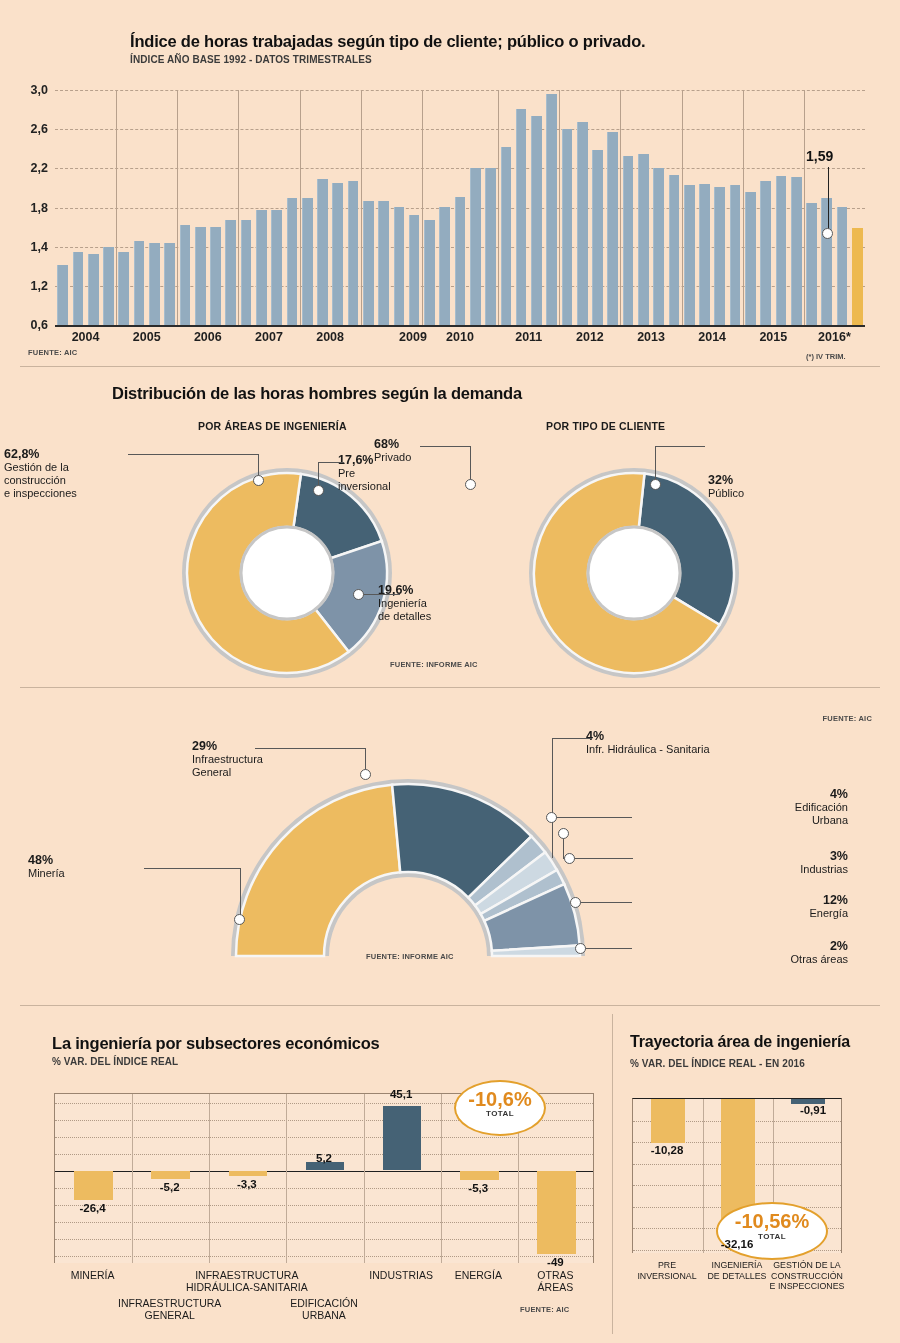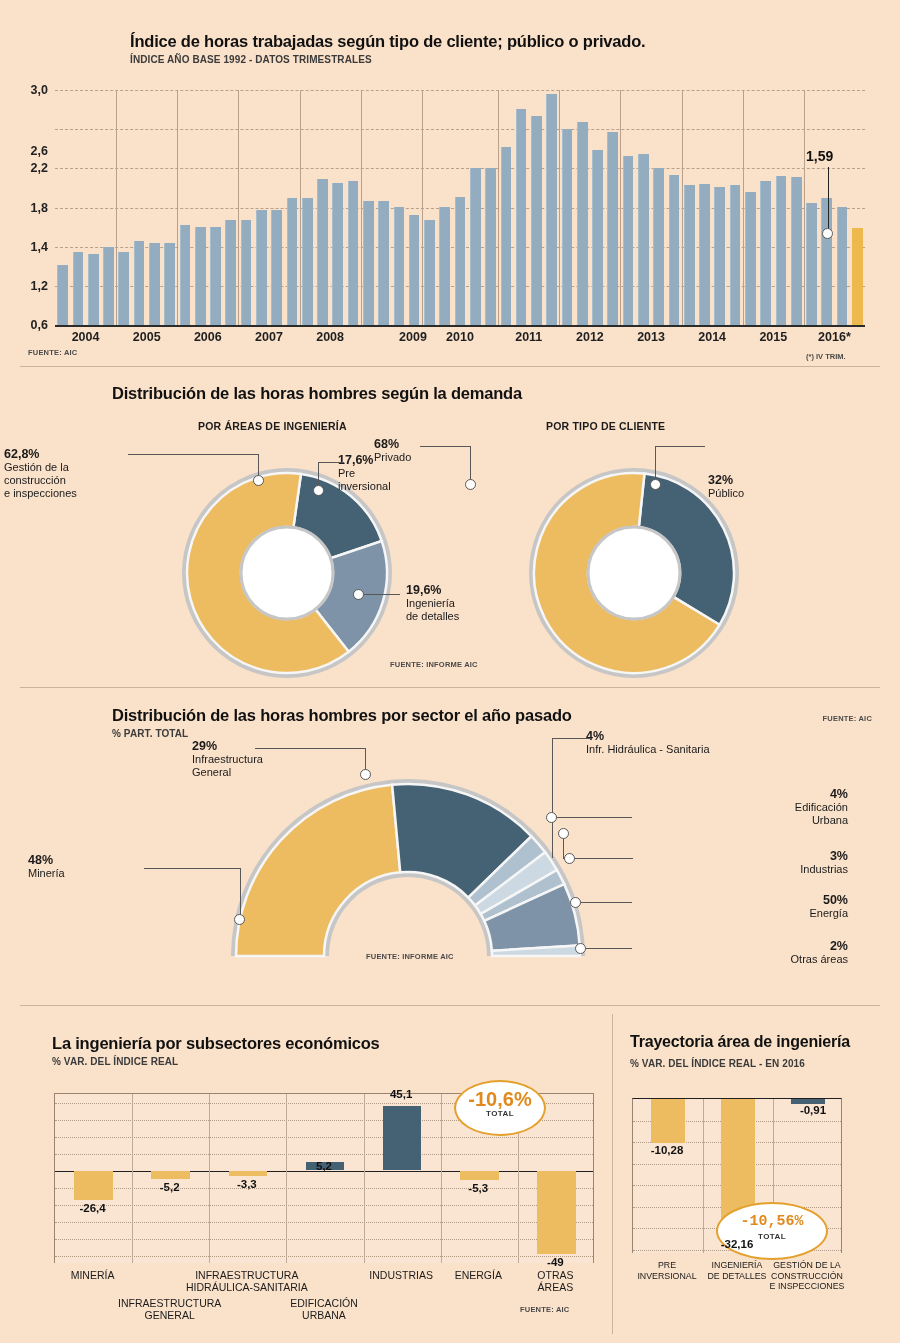--- a/index.html
+++ b/index.html
@@ -148,21 +148,21 @@
     <div class="h1">Índice de horas trabajadas según tipo de cliente; público o privado.</div>
     <div class="sub">ÍNDICE AÑO BASE 1992 - DATOS TRIMESTRALES</div>
   </div>
 
   <div id="tc-ylabels">
       <div class="ytick" style="top: 235px;">0,6</div>
       <div class="ytick" style="top: 195.833px;">1,2</div>
       <div class="ytick" style="top: 156.667px;">1,4</div>
       <div class="ytick" style="top: 117.5px;">1,8</div>
       <div class="ytick" style="top: 78.3333px;">2,2</div>
-      <div class="ytick" style="top: 39.1667px; margin-top: 22px;">2,6</div>
+      <div class="ytick" style="top: 39.1667px;">2,6</div>
       <div class="ytick" style="top: 0px;">3,0</div>
     </div>
   <div id="tc-plot">
       <div class="hgrid" style="top: 195.833px;"></div>
       <div class="hgrid" style="top: 156.667px;"></div>
       <div class="hgrid" style="top: 117.5px;"></div>
       <div class="hgrid" style="top: 78.3333px;"></div>
       <div class="hgrid" style="top: 39.1667px;"></div>
       <div class="hgrid" style="top: 0px;"></div>
       <div class="bar" style="height: 59.7292px; width: 10.6981px; left: 2.29245px;"></div>
@@ -288,21 +288,21 @@
         <div>e inspecciones</div>
       </div>
   </div>
   <div class="lbl" style="left:338px; top:82px; width:120px;">
     <b>17,6%</b>
     <div class="ml">
         <div>Pre</div>
         <div>inversional</div>
       </div>
   </div>
-  <div class="lbl" style="left:378px; top:212px; width:120px;margin-left:28px;">
+  <div class="lbl" style="left:378px; top:212px; width:120px;">
     <b>19,6%</b>
     <div class="ml">
         <div>Ingeniería</div>
         <div>de detalles</div>
       </div>
   </div>
 
   <div class="lbl" style="left:374px; top:66px; width:90px;">
     <b>68%</b>
     <div class="ml">
@@ -334,24 +334,20 @@
   <div class="lline" style="left:655px; top:74px; width:50px; height:1px;"></div>
   <div class="lline" style="left:655px; top:74px; width:1px; height:38px;"></div>
   <div class="ldot" style="left:650px; top:107px;"></div>
 
   <div class="srcsm" id="donut-src">FUENTE: INFORME AIC</div>
 </div>
 
 <div class="divider" style="top:687px;"></div>
 
 <div class="sec" id="semisec">
-  <div class="sec" id="sTitle">
-    <div class="h1">Distribución de las horas hombres por sector el año pasado</div>
-    <div class="sub">% PART. TOTAL</div>
-  </div>
   <div class="srcsm" id="semi-src-aic">FUENTE: AIC</div>
 
   <div id="semiWrap"><svg width="360" height="196" viewBox="0 0 360 196">
         <path d="M3,191.99999999999997 A177,177 0 0 1 357,192 L259,192 A79,79 0 0 0 101,192 Z" fill="#C6C6C6"></path>
         <path d="M8,191.99999999999997 A172,172 0 0 1 164.12984217231204,20.733721677254067 L172.2494578050826,108.35832919121711 A84,84 0 0 0 96,192 Z" fill="#EDBB60" stroke="#F6F6F6" stroke-width="2.5"></path>
         <path d="M164.12984217231204,20.733721677254067 A172,172 0 0 1 303.480850767084,72.26496129437662 L240.30460153741313,133.52474853911417 A84,84 0 0 0 172.2494578050826,108.35832919121711 Z" fill="#456275" stroke="#F6F6F6" stroke-width="2.5"></path>
         <path d="M303.480850767084,72.26496129437662 A172,172 0 0 1 317.25896309220116,88.3468425427679 L247.0334470915401,141.37869054414247 A84,84 0 0 0 240.30460153741313,133.52474853911417 Z" fill="#AFC0CE" stroke="#F6F6F6" stroke-width="2.5"></path>
         <path d="M317.25896309220116,88.3468425427679 A172,172 0 0 1 328.9563694509235,106.00000000000001 L252.74613391789285,150 A84,84 0 0 0 247.0334470915401,141.37869054414247 Z" fill="#CDD9E2" stroke="#F6F6F6" stroke-width="2.5"></path>
         <path d="M328.9563694509235,106.00000000000001 A172,172 0 0 1 336.25602675295806,120.11082067947326 L256.31108283284,156.89133102951018 A84,84 0 0 0 252.74613391789285,150 Z" fill="#AFC0CE" stroke="#F6F6F6" stroke-width="2.5"></path>
         <path d="M336.25602675295806,120.11082067947326 A172,172 0 0 1 351.6737725427716,181.41152414496182 L263.8406796139117,186.8288838847488 A84,84 0 0 0 256.31108283284,156.89133102951018 Z" fill="#7E93A8" stroke="#F6F6F6" stroke-width="2.5"></path>
@@ -386,21 +382,21 @@
         <div>Urbana</div>
       </div>
   </div>
   <div class="lbl" style="left:618px; top:158px; width:230px; text-align:right;">
     <b>3%</b>
     <div class="ml">
         <div>Industrias</div>
       </div>
   </div>
   <div class="lbl" style="left:618px; top:202px; width:230px; text-align:right;">
-    <b>50%</b>
+    <b>12%</b>
     <div class="ml">
         <div>Energía</div>
       </div>
   </div>
   <div class="lbl" style="left:618px; top:248px; width:230px; text-align:right;">
     <b>2%</b>
     <div class="ml">
         <div>Otras áreas</div>
       </div>
   </div>
@@ -465,21 +461,21 @@
       <div class="blbar neg" style="height: 83.3px; width: 38.5714px; left: 482.143px; top: 76.5px;"></div>
     </div>
   <div class="badge" id="bl-badge" style="left:454px; top:58px; width:92px; height:56px; padding-top:7px;">
     <div class="bv" style="font-size:20px; line-height:20px;">-10,6%</div>
     <div class="bt">TOTAL</div>
   </div>
   <div class="srcsm" id="bl-src">FUENTE: AIC</div>
 <div class="blval" style="left: 92.5714px; top: 180.42px;">-26,4</div>
     <div class="blval" style="left: 169.714px; top: 159.34px;">-5,2</div>
     <div class="blval" style="left: 246.857px; top: 156.11px;">-3,3</div>
-    <div class="blval" style="left: 324px; top: 138px;">5,2</div>
+    <div class="blval" style="left: 324px; top: 130px;">5,2</div>
     <div class="blval" style="left: 401.143px; top: 65.9px;">45,1</div>
     <div class="blval" style="left: 478.286px; top: 159.51px;">-5,3</div>
     <div class="blval" style="left: 555.429px; top: 233.8px;">-49</div>
     <div class="blcat" style="left: 92.5714px; top: 247px;">
       <div>MINERÍA</div>
     </div>
     <div class="blcat" style="left: 169.714px; top: 275px;">
       <div>INFRAESTRUCTURA</div>
       <div>GENERAL</div>
     </div>
@@ -516,21 +512,21 @@
       <div class="hg" style="top: 107.639px;"></div>
       <div class="hg" style="top: 129.167px;"></div>
       <div class="hg" style="top: 150.694px;"></div>
       <div class="brbar neg" style="height: 44.2611px; width: 33.6px; left: 18.2px;"></div>
       <div class="vg" style="left: 70px;"></div>
       <div class="brbar neg" style="height: 138.467px; width: 33.6px; left: 88.2px;"></div>
       <div class="vg" style="left: 140px;"></div>
       <div class="brbar pos" style="height: 5px; width: 33.6px; left: 158.2px;"></div>
     </div>
   <div class="badge" id="br-badge" style="left:96px; top:188px; width:112px; height:58px; padding-top:7px;">
-    <div class="bv" style="font-size:15px; line-height:21px;font-family:Liberation Mono, monospace;">-10,56%</div>
+    <div class="bv" style="font-size:20px; line-height:21px;">-10,56%</div>
     <div class="bt">TOTAL</div>
   </div>
 <div class="brval" style="left: 47px; top: 130.261px;">-10,28</div>
     <div class="brval" style="left: 117px; top: 224.467px;">-32,16</div>
     <div class="brval" style="left: 193px; top: 89.9181px;">-0,91</div>
     <div class="brcat" style="left: 47px; top: 246px;">
       <div>PRE</div>
       <div>INVERSIONAL</div>
     </div>
     <div class="brcat" style="left: 117px; top: 246px;">

